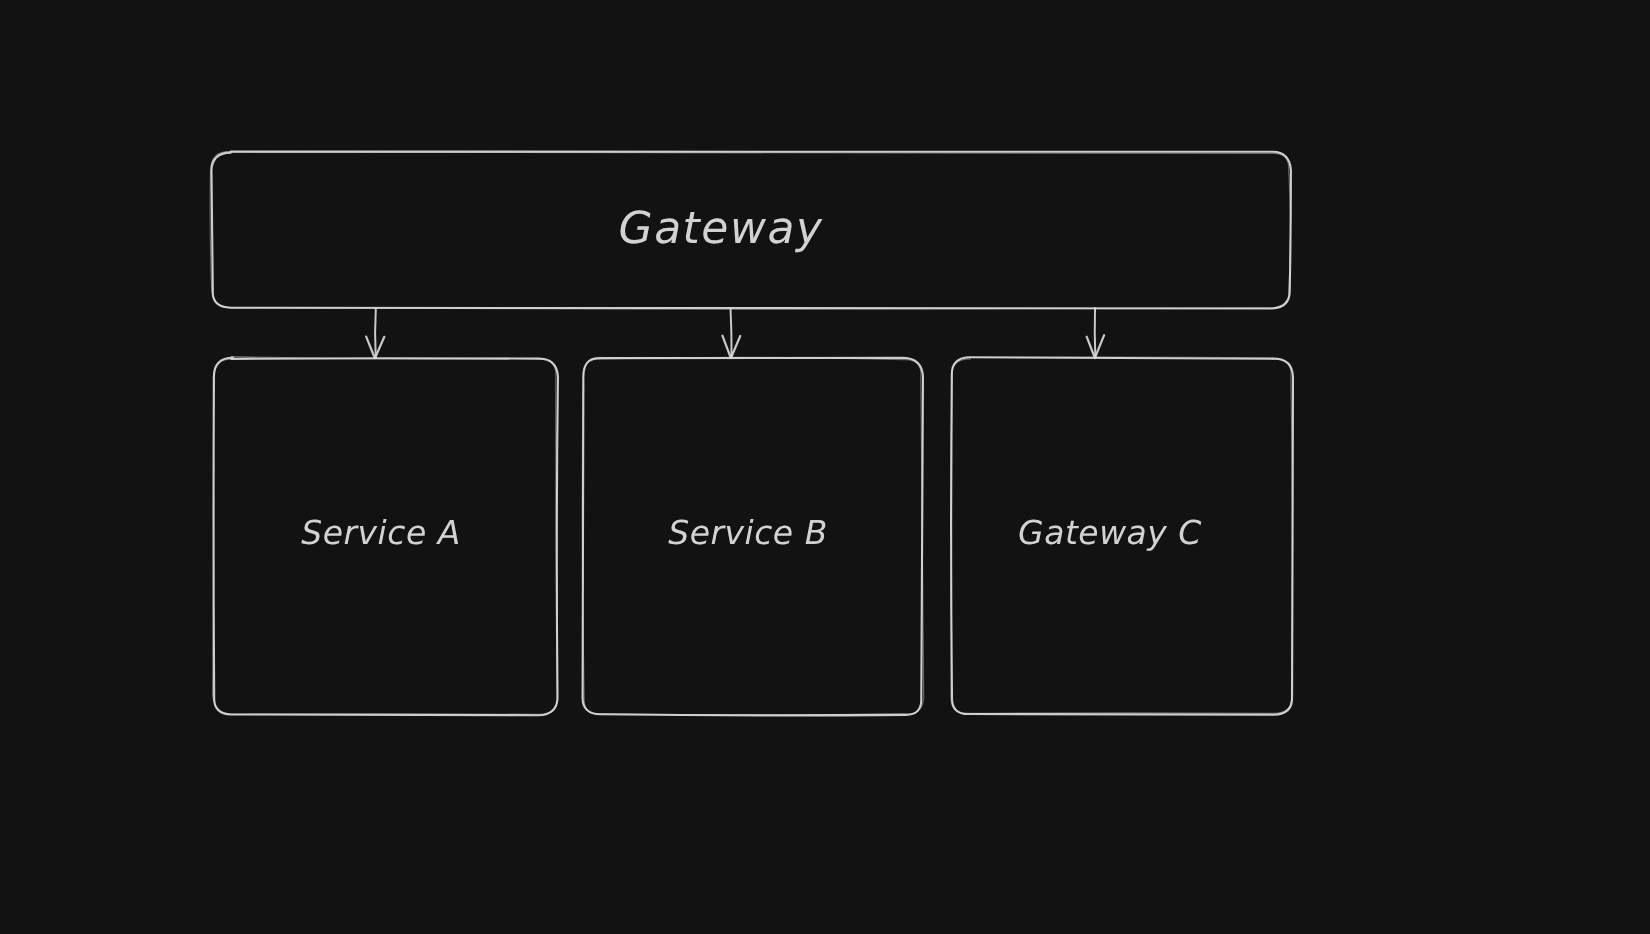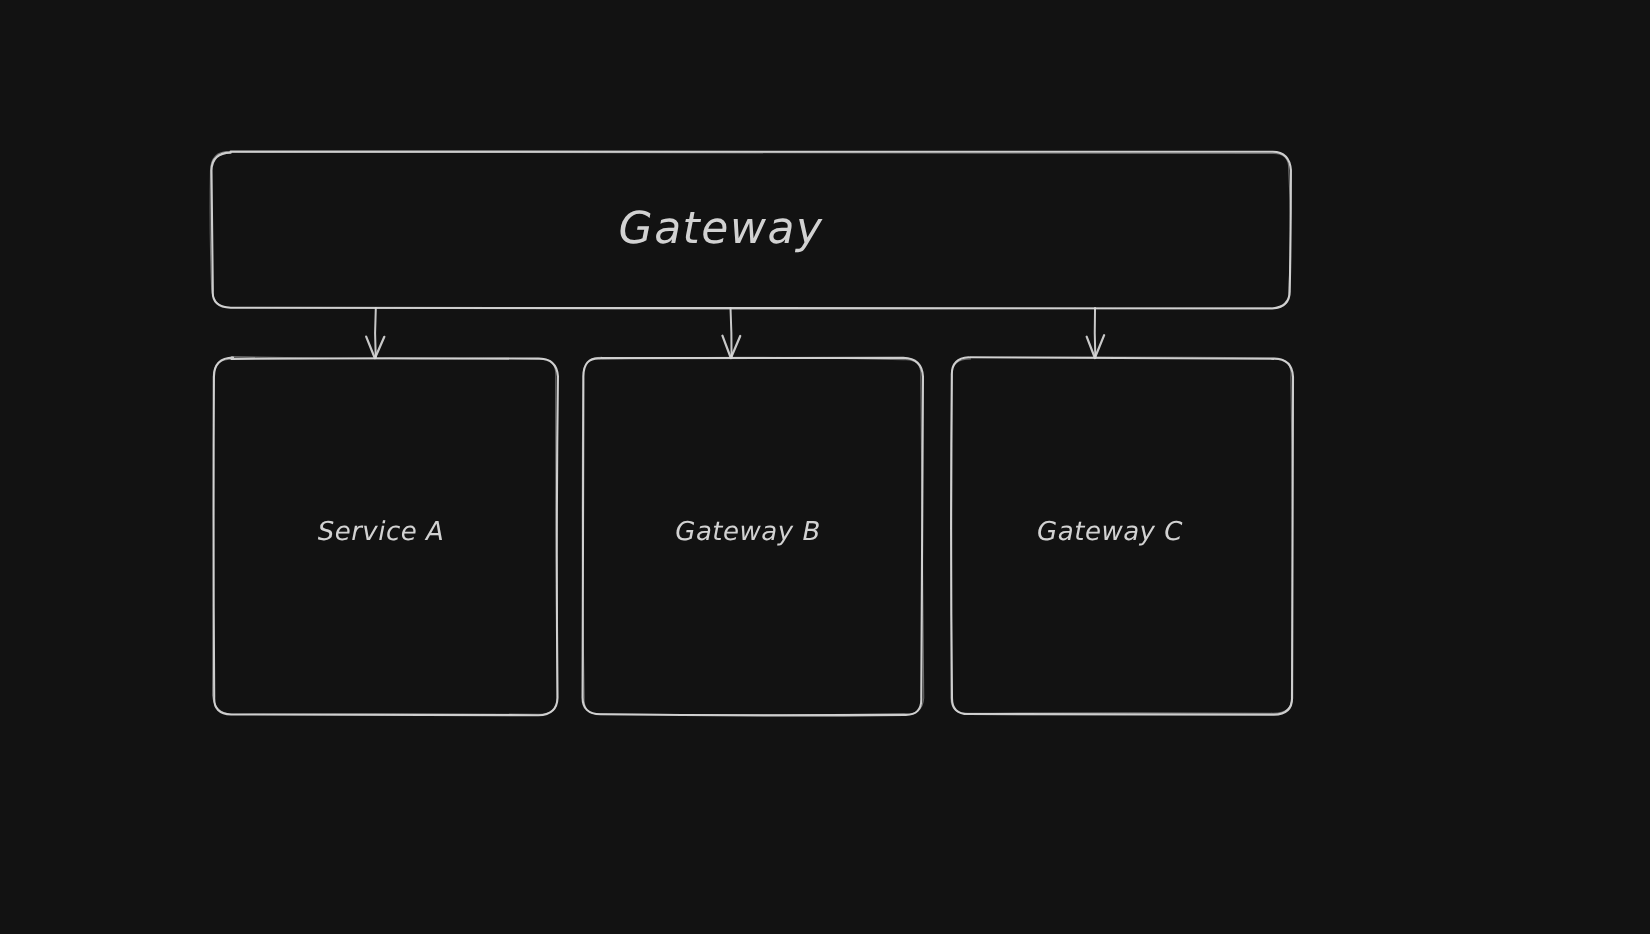--- a/index.html
+++ b/index.html
@@ -35,21 +35,21 @@
     white-space: nowrap;
     transform: translate(-50%, -50%);
     letter-spacing: 0.5px;
     text-rendering: geometricPrecision;
   }
   .gateway-label {
     font-size: 44px;
     letter-spacing: 1.5px;
   }
   .service-label {
-    font-size: 26px;
+    font-size: 33px;
   }
   .hit {
     position: absolute;
     background: transparent;
   }
 </style>
 </head>
 <body>
 
 <div id="canvas">
@@ -82,18 +82,18 @@
       </g>
   </svg>
 
   <div class="hit" id="hit-gateway" style="left: 212px; top: 152px; width: 1078px; height: 156px;"></div>
   <div class="node-label gateway-label" id="label-gateway" style="left: 721px; top: 228px;">Gateway</div>
 
   <div class="hit" id="hit-service-a" style="left: 214px; top: 358px; width: 343px; height: 357px;"></div>
   <div class="node-label service-label" id="label-service-a" style="left: 381px; top: 532px;">Service A</div>
 
   <div class="hit" id="hit-service-b" style="left: 583px; top: 358px; width: 339px; height: 357px;"></div>
-  <div class="node-label service-label" id="label-service-b" style="left: 748px; top: 532px;">Gateway B</div>
+  <div class="node-label service-label" id="label-service-b" style="left: 748px; top: 532px;">Service B</div>
 
   <div class="hit" id="hit-service-c" style="left: 951px; top: 358px; width: 341px; height: 357px;"></div>
   <div class="node-label service-label" id="label-service-c" style="left: 1110px; top: 532px;">Gateway C</div>
 
 </div>
 
 </body></html>

